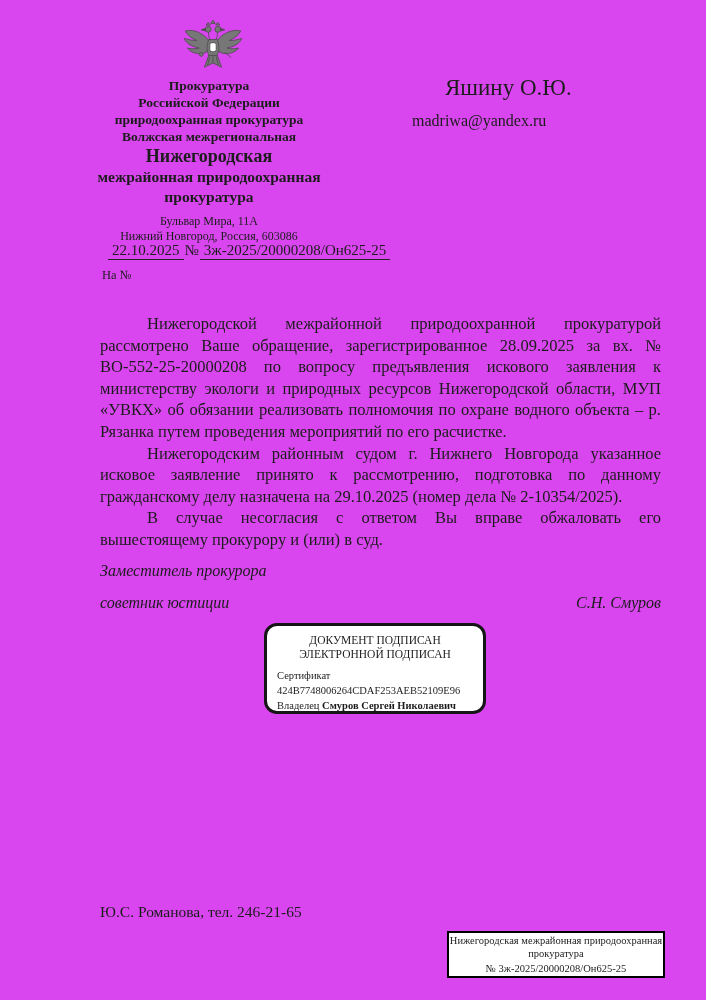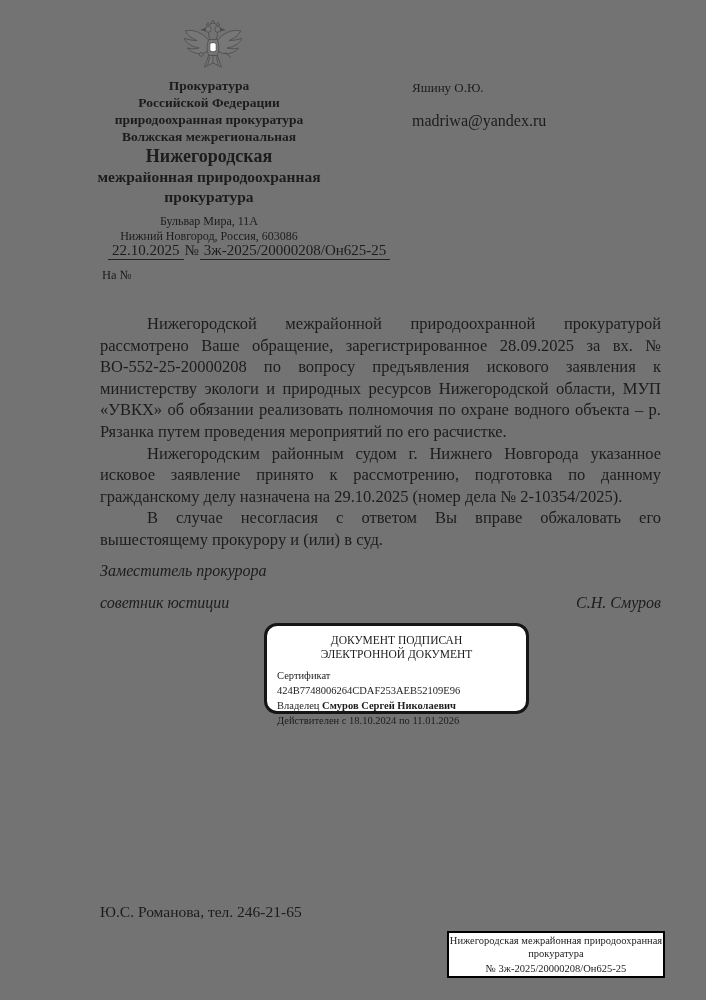--- a/index.html
+++ b/index.html
@@ -1,51 +1,51 @@
 <!DOCTYPE html>
 <html><head>
 <meta charset="utf-8">
 <style>
   html,body{margin:0;padding:0;background:#e8e8e8;}
   .page{
     position:relative;
     width:706px;height:1000px;
     margin:0 auto;
-    background:#737373;
+    background:#d946ef;
     font-family:"Liberation Serif","DejaVu Serif",serif;
     color:#1c1c1c;
     overflow:hidden;
   }
   
   .emblem{position:absolute;left:181px;top:20px;width:64px;height:56px;}
   
   .letterhead{position:absolute;left:72px;top:77px;width:274px;text-align:center;}
   .lh-line{font-weight:700;font-size:13.5px;line-height:17px;}
   .lh-big{font-weight:700;font-size:18px;line-height:21px;margin-top:1px;}
   .lh-mid{font-weight:700;font-size:15.5px;line-height:19.5px;}
   .lh-addr{font-size:12px;line-height:14.5px;}
   .lh-addr-wrap{margin-top:8px;}
   
   .recipient{position:absolute;left:412px;top:78px;}
-  .recipient-name{font-size:13px;line-height:20px;}
+  .recipient-name{font-size:23px;line-height:20px;margin-left:33px;}
   .recipient-email{font-size:16px;line-height:20px;margin-top:13px;}
   
   .refline{position:absolute;left:100px;top:242px;font-size:15px;white-space:nowrap;margin-left:8px;}
   .u{border-bottom:1.5px solid #222;padding:0 4px 1px 4px;}
   .nosign{padding:0 1px;}
   .na-no{position:absolute;left:102px;top:268px;font-size:12.5px;}
   
   .body-text{position:absolute;left:100px;top:313px;width:561px;}
   .body-text p{margin:0;font-size:16.5px;line-height:21.6px;text-align:justify;text-indent:47px;}
   
   .sign-block{position:absolute;left:100px;top:562px;width:561px;font-size:16px;font-style:italic;}
   .sign-row{display:flex;justify-content:space-between;margin-top:14px;}
   
   .stamp{
-    position:absolute;left:264px;top:623px;width:265px;height:91px;
+    position:absolute;left:264px;top:623px;width:222px;height:91px;
     border:3px solid #151515;border-radius:13px;box-sizing:border-box;
     padding:8px 10px 0 10px;background:#fff;
   }
   .stamp-title{text-align:center;font-size:11.5px;line-height:13.5px;}
   .stamp-details{margin-top:7px;font-size:10.5px;line-height:15px;}
   .stamp-bold{font-weight:700;}
   
   .executor{position:absolute;left:100px;top:903px;font-size:15.5px;}
   .regbox{
     position:absolute;left:447px;top:931px;width:218px;height:47px;
@@ -127,31 +127,27 @@
     <div>Заместитель прокурора</div>
     <div class="sign-row">
       <span>советник юстиции</span>
       <span>С.Н. Смуров</span>
     </div>
   </div>
 
   <div class="stamp">
     <div class="stamp-title">
       <div>ДОКУМЕНТ ПОДПИСАН</div>
-      <div>ЭЛЕКТРОННОЙ ДОКУМЕНТ</div>
+      <div>ЭЛЕКТРОННОЙ ПОДПИСАН</div>
     </div>
     <div class="stamp-details">
       <div><span>Сертификат</span>
         <span>424B7748006264CDAF253AEB52109E96</span></div>
       <div><span>Владелец</span>
         <span class="stamp-bold">Смуров Сергей Николаевич</span></div>
-      <div><span>Действителен с</span>
-        <span>18.10.2024</span>
-        <span>по</span>
-        <span>11.01.2026</span></div>
     </div>
   </div>
 
   <div class="executor">Ю.С. Романова, тел. 246-21-65</div>
 
   <div class="regbox">
     <div>Нижегородская межрайонная природоохранная</div>
     <div>прокуратура</div>
     <div class="num">№ 3ж-2025/20000208/Он625-25</div>
   </div>

